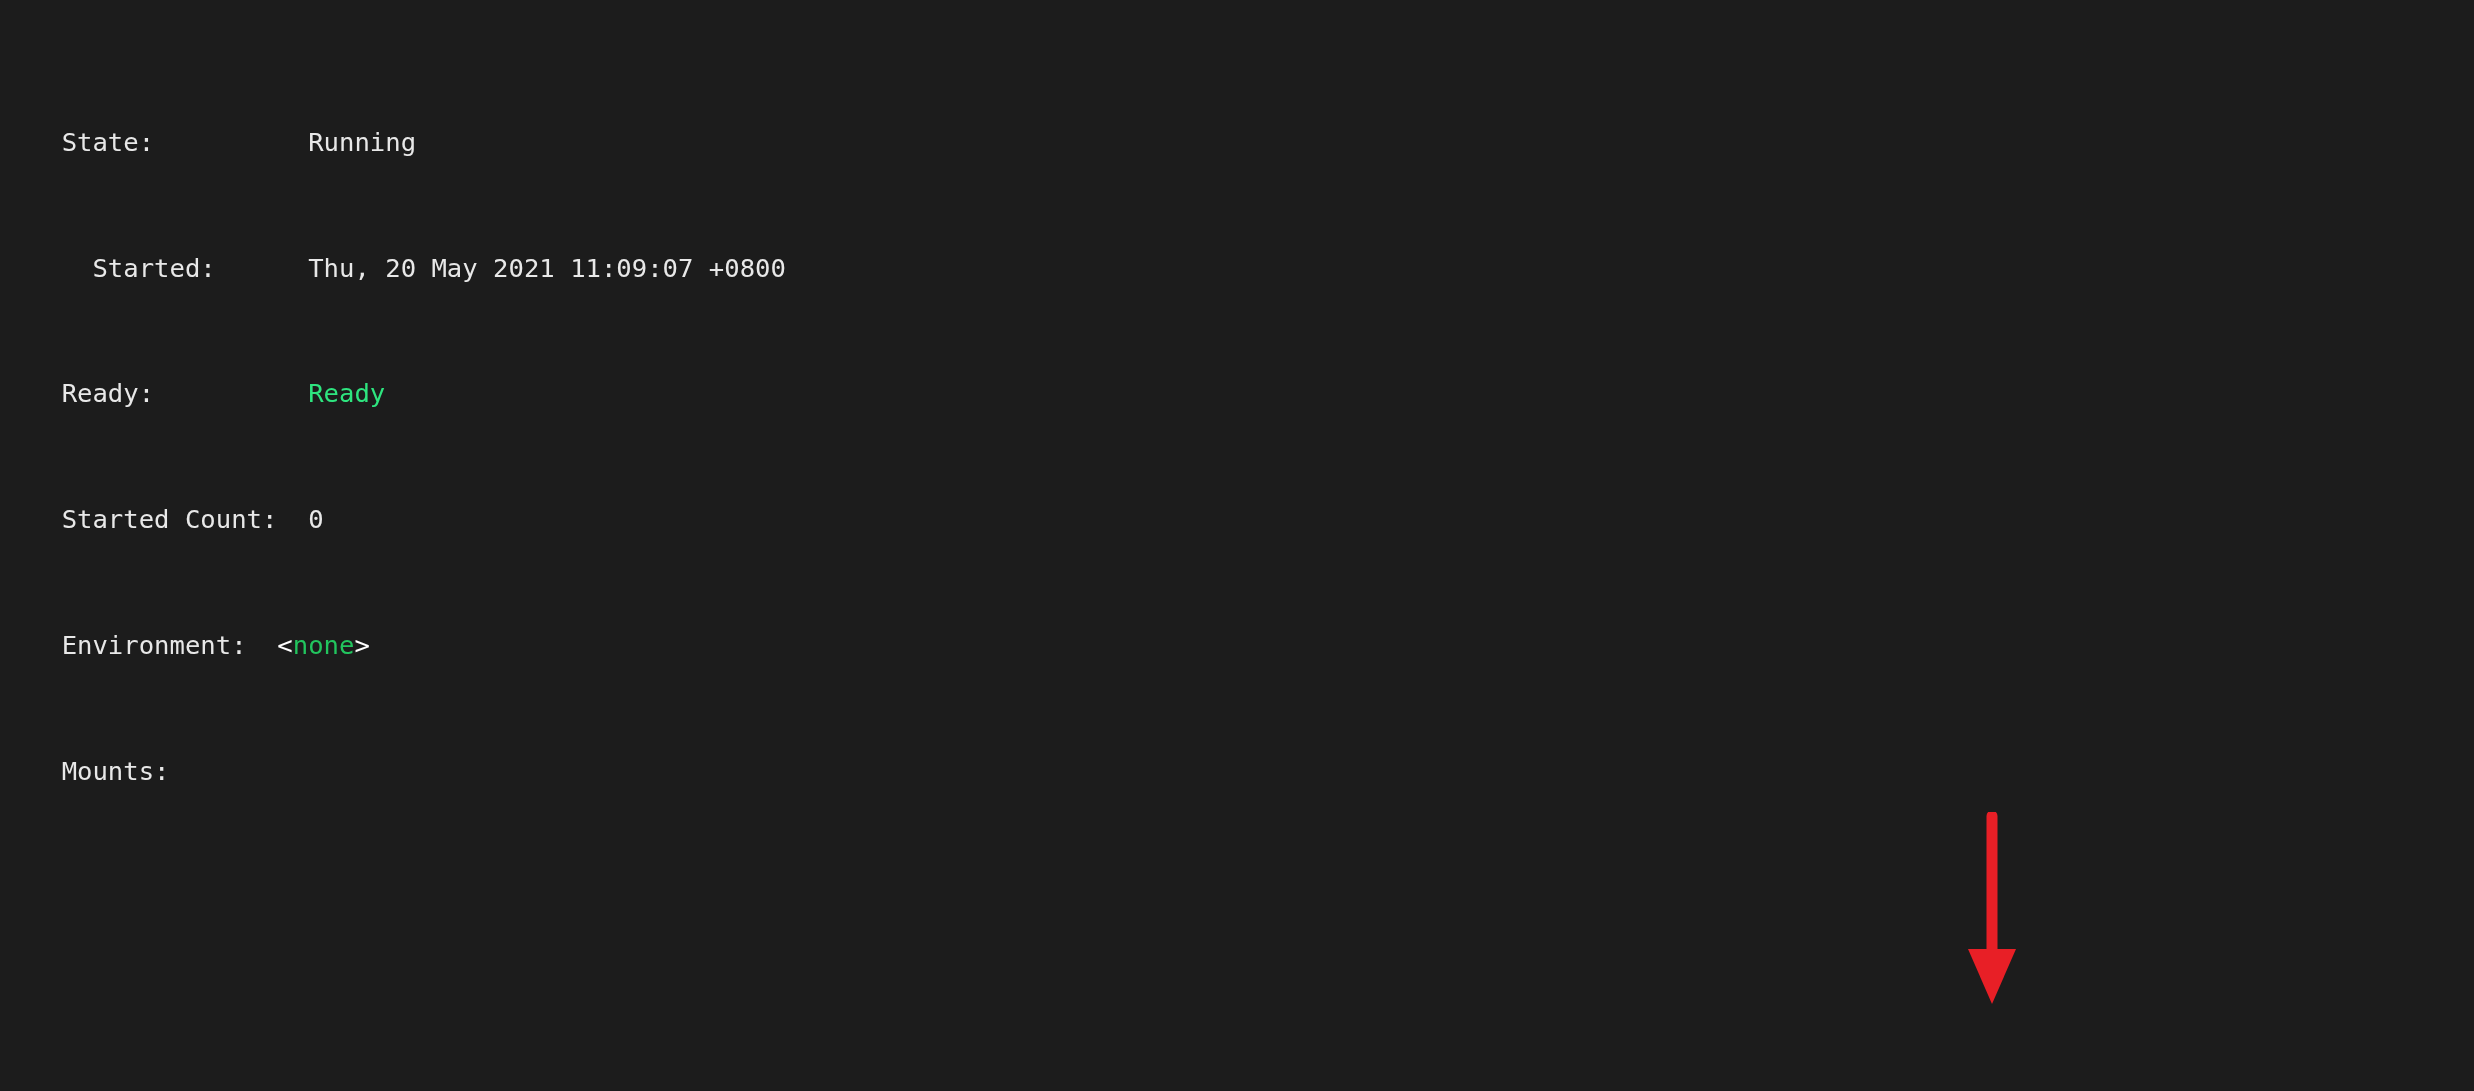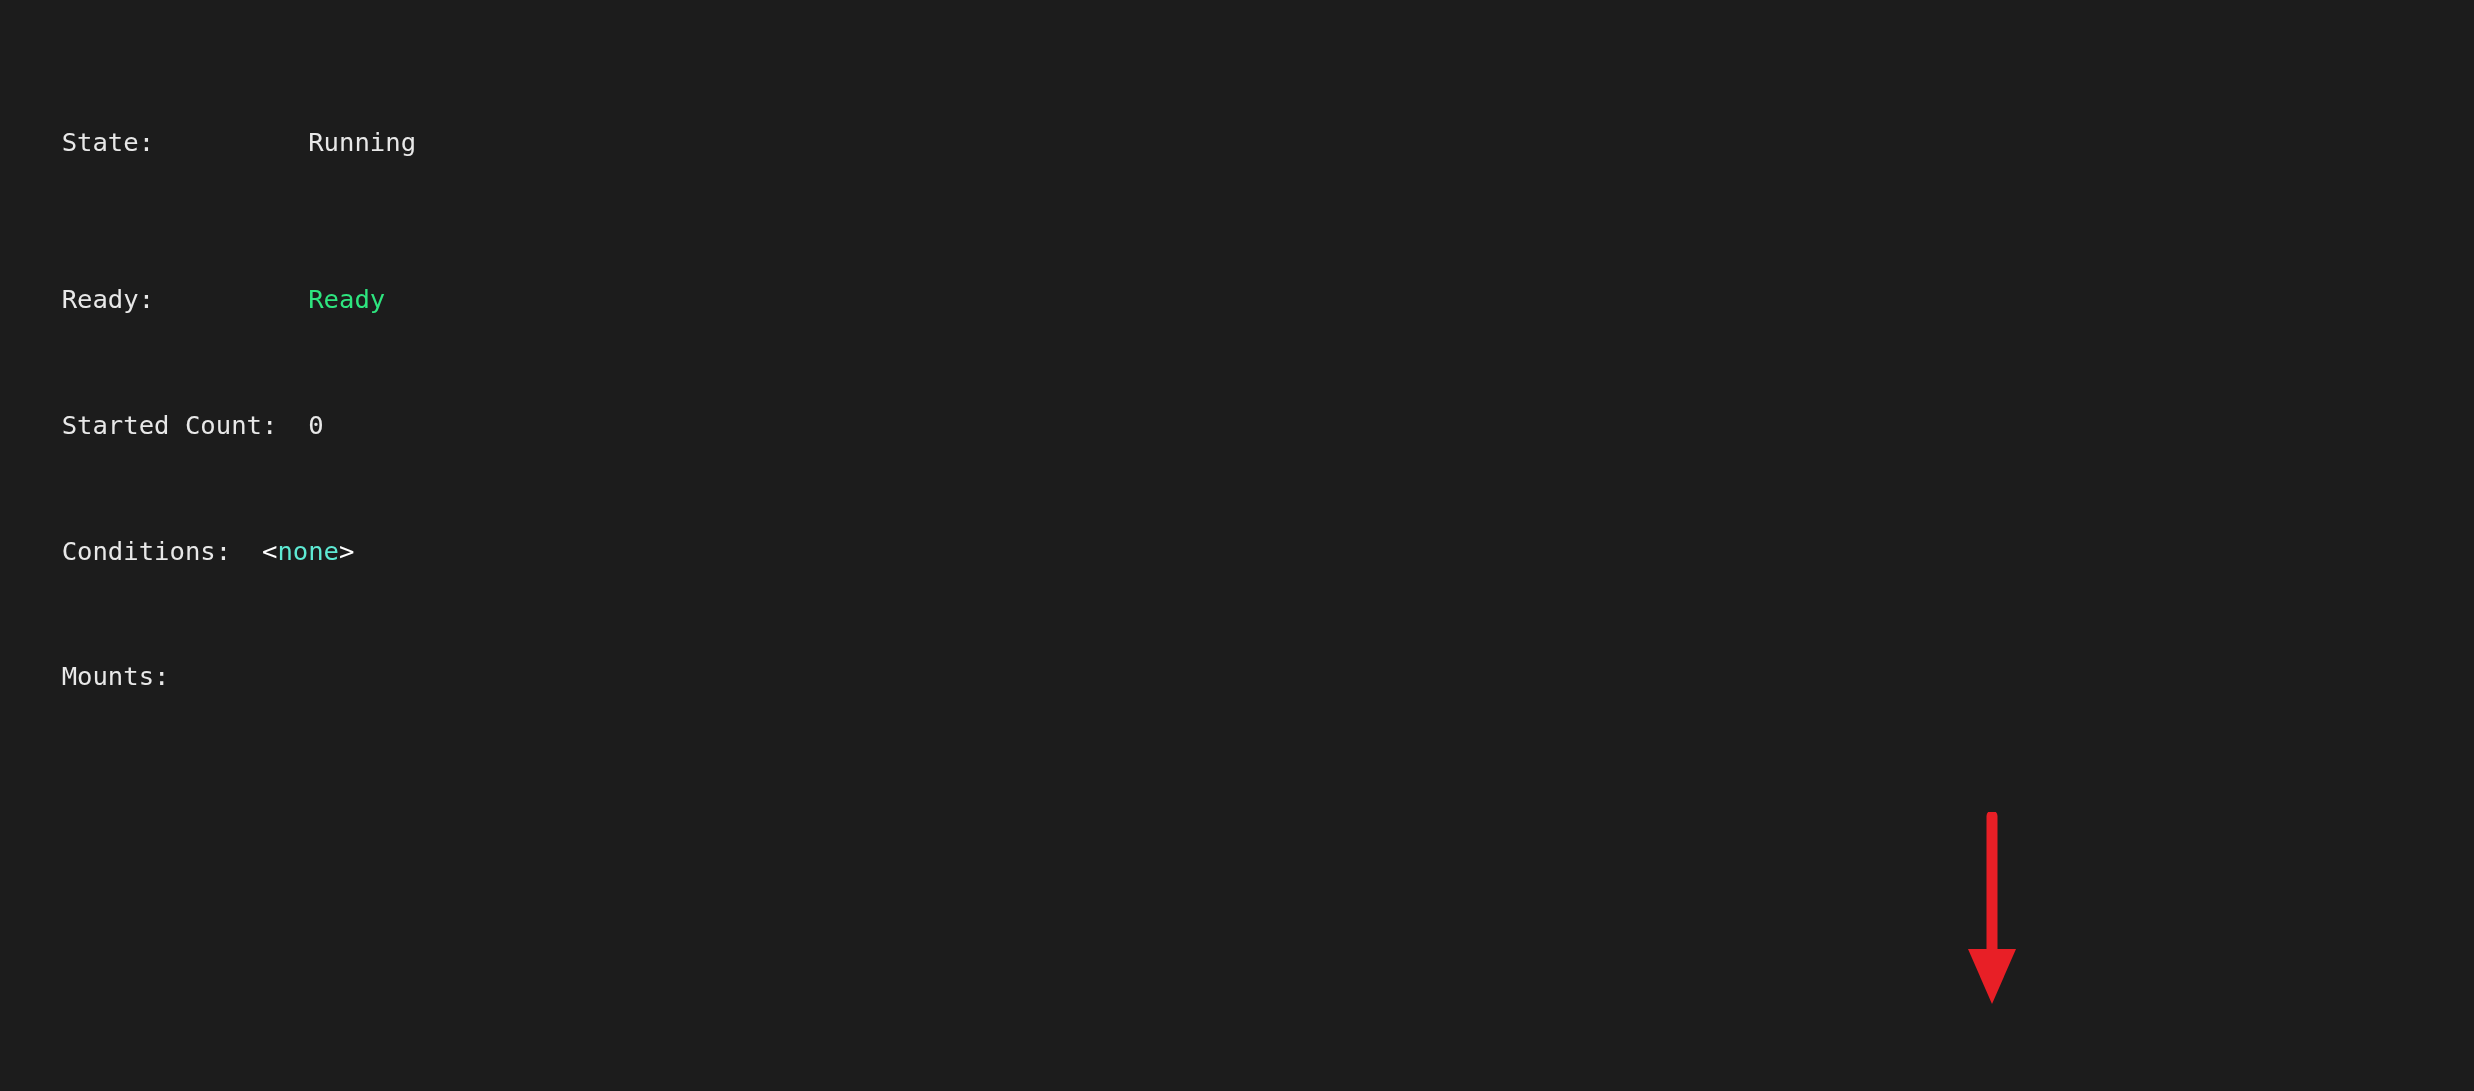--- a/index.html
+++ b/index.html
@@ -60,26 +60,27 @@
 </style>
 </head>
 <body style="background: rgb(28, 28, 28);">
 
 <div id="terminal" style="background: rgb(28, 28, 28); color: rgb(232, 232, 232);">
   <div id="screen">
 
     
     <span class="line"><span>    State:</span><span>          Running</span></span>
 
+    <span class="line"><span>      Started:</span><span>      Thu, 20 May 2021 11:09:07 +0800</span></span>
 
     <span class="line"><span>    Ready:</span><span class="fg-green" style="color: rgb(46, 229, 127);">          Ready</span></span>
 
     <span class="line"><span>    Started Count:</span><span>  0</span></span>
 
-    <span class="line"><span>    Conditions:</span><span class="fg-white">  &lt;</span><span class="fg-magenta" style="color: #5eead4;">none</span><span class="fg-white">&gt;</span></span>
+    <span class="line"><span>    Environment:</span><span class="fg-white">  &lt;</span><span class="fg-magenta" style="color: #22c55e;">none</span><span class="fg-white">&gt;</span></span>
 
     <span class="line"><span>    Mounts:</span></span>
 
 
     
 
     
 
     
     

